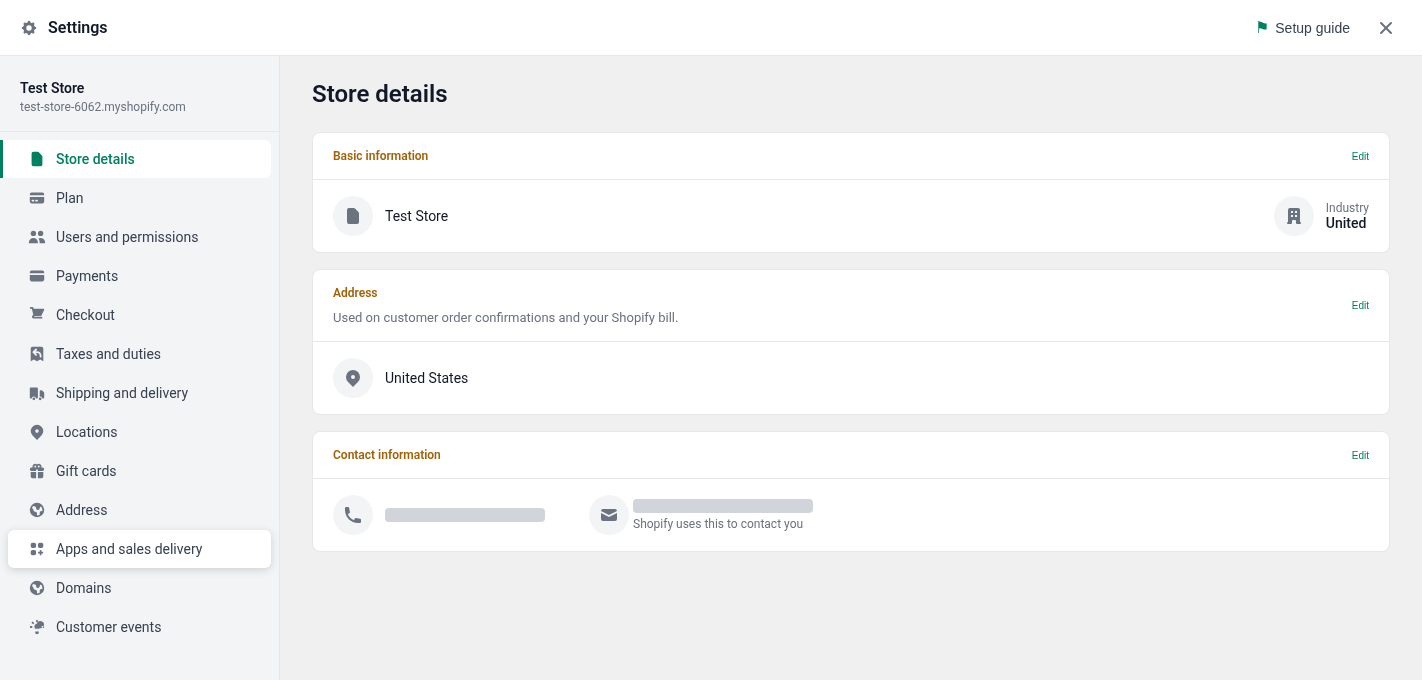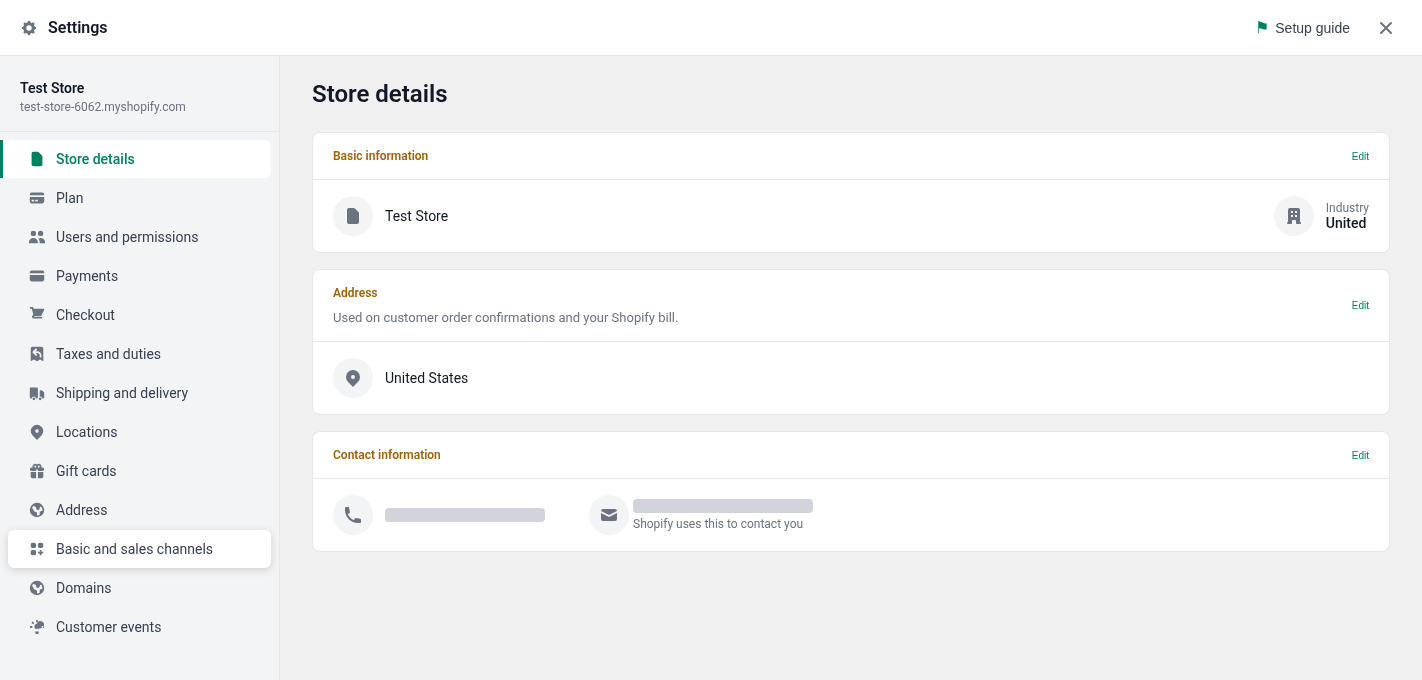--- a/index.html
+++ b/index.html
@@ -358,21 +358,21 @@
           </span>
           <span>Address</span>
         </li>
 
         <li class="sidebar-item highlighted">
           <span class="nav-icon">
             <svg width="18" height="18" viewBox="0 0 20 20" fill="currentColor">
               <path d="M5 3a2 2 0 00-2 2v2a2 2 0 002 2h2a2 2 0 002-2V5a2 2 0 00-2-2H5zM5 11a2 2 0 00-2 2v2a2 2 0 002 2h2a2 2 0 002-2v-2a2 2 0 00-2-2H5zM11 5a2 2 0 012-2h2a2 2 0 012 2v2a2 2 0 01-2 2h-2a2 2 0 01-2-2V5zM14 11a1 1 0 011 1v1h1a1 1 0 110 2h-1v1a1 1 0 11-2 0v-1h-1a1 1 0 110-2h1v-1a1 1 0 011-1z"></path>
             </svg>
           </span>
-          <span>Basic and sales channels</span>
+          <span>Apps and sales delivery</span>
         </li>
 
         <li class="sidebar-item">
           <span class="nav-icon">
             <svg width="18" height="18" viewBox="0 0 20 20" fill="currentColor">
               <path fill-rule="evenodd" d="M10 18a8 8 0 100-16 8 8 0 000 16zM4.332 8.027a6.012 6.012 0 011.912-2.706C6.512 5.73 6.974 6 7.5 6A1.5 1.5 0 019 7.5V8a2 2 0 004 0 2 2 0 011.523-1.943A5.977 5.977 0 0116 10c0 .34-.028.675-.083 1H15a2 2 0 00-2 2v2.197A5.973 5.973 0 0110 16v-2a2 2 0 00-2-2 2 2 0 01-2-2 2 2 0 00-1.668-1.973z" clip-rule="evenodd"></path>
             </svg>
           </span>
           <span>Domains</span>
         </li>

